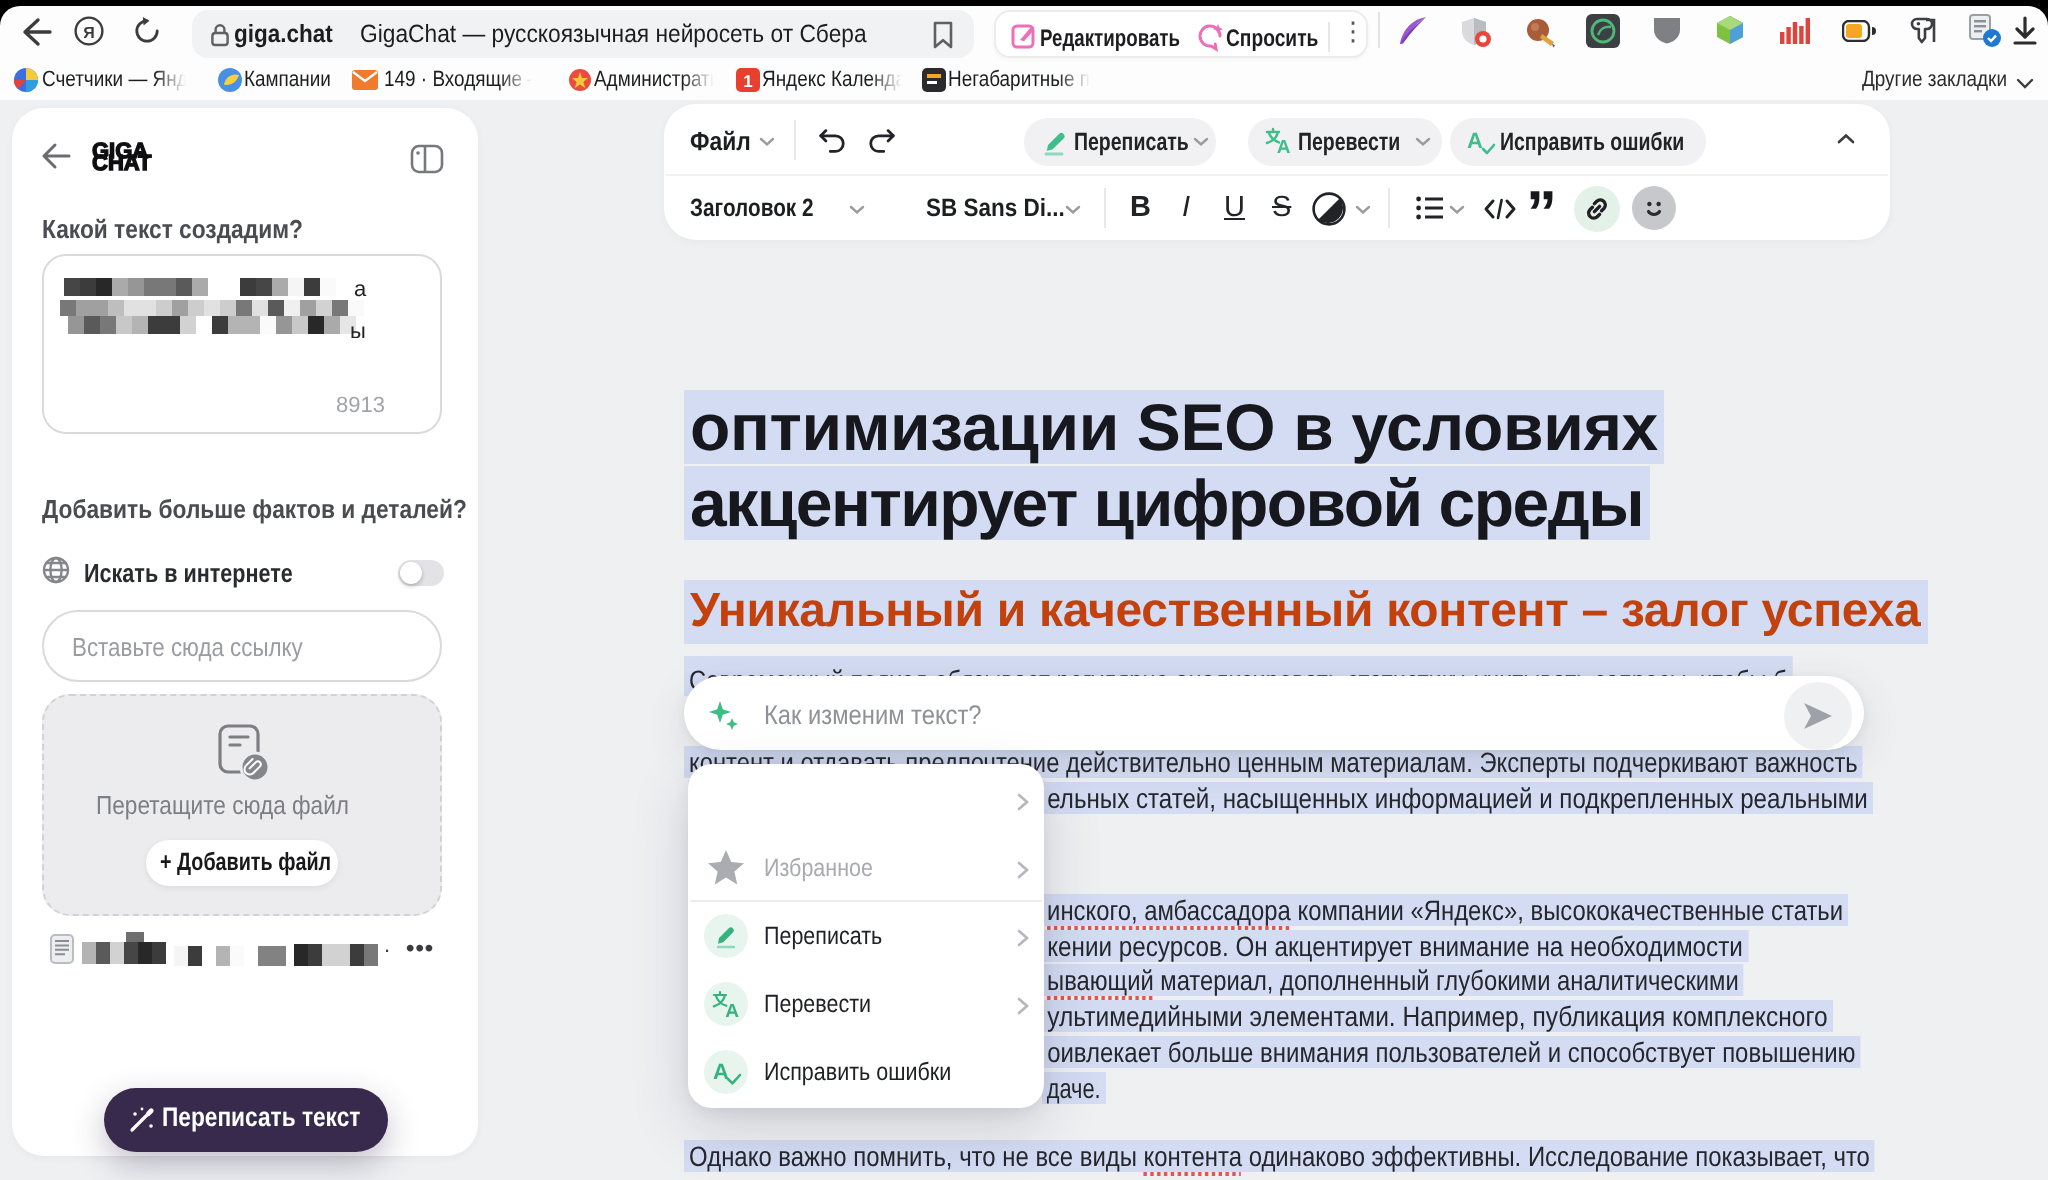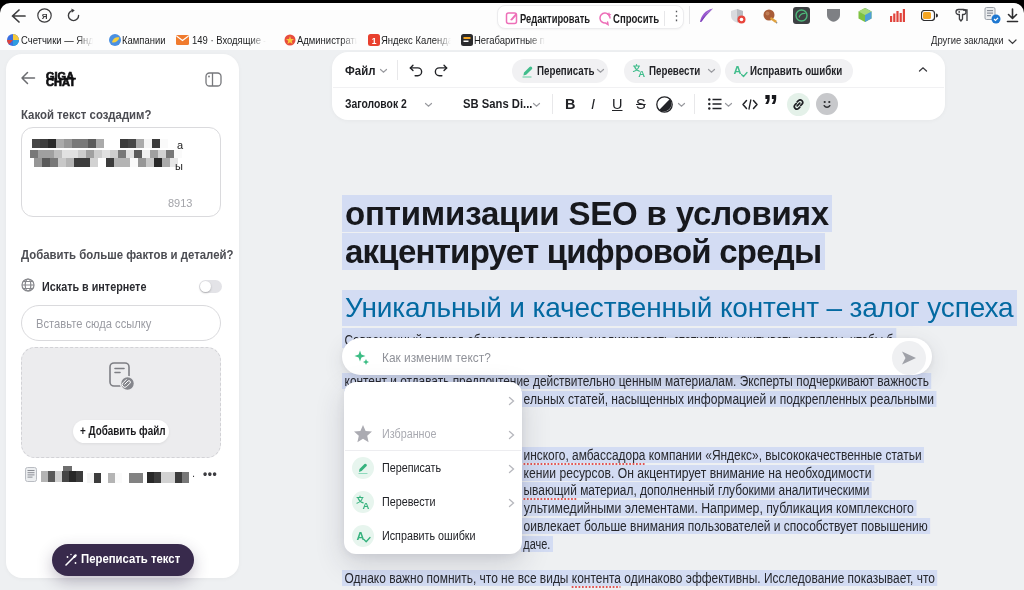--- a/index.html
+++ b/index.html
@@ -44,20 +44,31 @@
 
   <svg class="abs" style="left:37px;top:8px" width="15" height="15" viewBox="0 0 15 15">
       <circle cx="7.5" cy="7.5" r="6.7" stroke="#3c3c3e" stroke-width="1.2" fill="none"></circle>
       <text x="7.5" y="10.8" text-anchor="middle" font-size="8" font-weight="bold" fill="#3c3c3e" font-family="Liberation Sans">Я</text>
     </svg>
 
   <svg class="abs" style="left:66px;top:8px" width="15" height="15" viewBox="0 0 15 15">
       <path d="M12.6 7.5 A5.1 5.1 0 1 1 7.5 2.4" stroke="#3c3c3e" stroke-width="1.4" fill="none" stroke-linecap="round"></path>
       <path d="M5.4 0.5 L8.7 2.4 L5.8 4.7 Z" fill="#3c3c3e"></path>
     </svg>
+  <div class="addr">
+    <svg class="abs" style="left:8px;top:6px" width="12" height="13" viewBox="0 0 12 13">
+        <rect x="2.2" y="5.5" width="7.6" height="6" rx="1.4" stroke="#5f6063" stroke-width="1.2" fill="none"></rect>
+        <path d="M3.8 5.5 V3.8 A2.2 2.2 0 0 1 8.2 3.8 V5.5" stroke="#5f6063" stroke-width="1.2" fill="none"></path>
+      </svg>
+    <span class="url cx" style="transform:scaleX(0.9)">giga.chat</span>
+    <span class="title cx" style="transform:scaleX(0.91)">GigaChat — русскоязычная нейросеть от Сбера</span>
+    <svg class="abs" style="left:369px;top:5px" width="13" height="15" viewBox="0 0 13 15">
+        <path d="M2.5 1.5 h8 v12 l-4-3.4 -4 3.4 z" stroke="#5f6063" stroke-width="1.3" fill="none" stroke-linejoin="round"></path>
+      </svg>
+  </div>
   <div class="editgrp">
     <svg class="abs" style="left:7px;top:5px" width="14" height="14" viewBox="0 0 14 14">
         <rect x="1.5" y="2" width="10" height="10.5" rx="2" stroke="#ed6fb8" stroke-width="1.5" fill="none"></rect>
         <path d="M5 9 L10.5 2.5 L12 4 L7 9.6 Z" fill="#ed6fb8"></path>
       </svg>
     <span class="abs cx" style="left:22px;top:6px;font-size:12px;font-weight:bold;color:#1d1d1f;transform:scaleX(0.78)">Редактировать</span>
     <svg class="abs" style="left:100px;top:5px" width="15" height="15" viewBox="0 0 15 15">
         <path d="M12 7 A5 5 0 1 0 7.6 12 L10 13.5 L9.6 11" stroke="#ed6fb8" stroke-width="1.5" fill="none" stroke-linecap="round"></path>
         <path d="M11 1 l.7 1.8 L13.5 3.5 l-1.8.7 L11 6 l-.7-1.8 L8.5 3.5 l1.8-.7 z" fill="#ed6fb8"></path>
       </svg>
@@ -246,20 +257,21 @@
   <div class="abs" style="left:200px;top:231px;width:11px;height:11px;border-radius:6px;background:#fff;box-shadow:0 1px 2px rgba(0,0,0,.25)"></div>
   <div class="inp" style="left:21px;top:255px;width:200px;height:36px;border-radius:18px"></div>
   <span class="abs ph cx" style="left:36px;top:266px;transform:scaleX(0.86)">Вставьте сюда ссылку</span>
   <div class="abs" style="left:21px;top:297px;width:200px;height:111px;background:#ececee;border:1px dashed #d2d2d6;border-radius:14px"></div>
   <svg class="abs" style="left:109px;top:312px" width="27" height="30" viewBox="0 0 27 30">
       <rect x="1" y="1" width="19" height="23" rx="4" stroke="#7d7e84" stroke-width="1.6" fill="none"></rect>
       <path d="M6 6.5 H15 M6 10.5 H11" stroke="#7d7e84" stroke-width="1.6" stroke-linecap="round"></path>
       <circle cx="18.5" cy="21.5" r="7" fill="#85868c" stroke="#ececee" stroke-width="1.5"></circle>
       <path d="M15.8 22.2 l3.2-3.2 a1.5 1.5 0 0 1 2.1 2.1 l-3.4 3.4 a2.6 2.6 0 0 1-3.7-3.7 l3.3-3.3" stroke="#fff" stroke-width="1" fill="none" stroke-linecap="round"></path>
     </svg>
+  <div class="abs" style="left:21px;top:345px;width:200px;text-align:center;font-size:13px;color:#7d7e84"><span class="cx" style="transform:scaleX(0.87)">Перетащите сюда файл</span></div>
   <div class="abs" style="left:73px;top:370px;width:96px;height:23px;background:#fff;border-radius:12px;box-shadow:0 1px 3px rgba(0,0,0,.07)"></div>
   <span class="abs cx" style="left:80px;top:374px;font-size:12.5px;font-weight:bold;color:#19191c;transform:scaleX(0.79)">+ Добавить файл</span>
   <svg class="abs" style="left:25px;top:417px" width="12" height="15" viewBox="0 0 12 15">
       <rect x="0.5" y="0.5" width="11" height="14" rx="2" fill="#eceef0" stroke="#b9bcc2" stroke-width="1"></rect>
       <path d="M2.5 3.5 h7 M2.5 5.7 h7 M2.5 7.9 h7 M2.5 10.1 h5" stroke="#8a8d94" stroke-width="1"></path>
     </svg>
   <svg class="abs" style="left:41px;top:416px" width="150" height="17" viewBox="0 0 150 17">
       <rect x="22" y="0" width="9" height="8" fill="rgb(110,110,110)"></rect>
       <rect x="0" y="5" width="7" height="11" fill="rgb(180,180,180)"></rect>
       <rect x="7" y="5" width="7" height="11" fill="rgb(90,90,90)"></rect>
@@ -385,21 +397,21 @@
       <circle cx="9.3" cy="5" r="1.1" fill="#2a2b2e"></circle>
       <path d="M4.2 8.7 a3.3 3.3 0 0 0 5.6 0" stroke="#2a2b2e" stroke-width="1.5" fill="none" stroke-linecap="round"></path>
     </svg>
 
   <div class="abs" style="left:342px;top:106.5px;font-size:33px;font-weight:bold;color:#17181d;line-height:38.2px;white-space:nowrap">
     <br>
     <span class="hl" style="padding:0 3px;letter-spacing:-0.18px" id="h1b">оптимизации SEO в условиях</span><br>
     <span class="hl" style="padding:0 3px;letter-spacing:-0.75px" id="h1c">акцентирует цифровой среды</span>
   </div>
 
-  <div class="abs" style="left:342px;top:242px;font-size:28px;font-weight:normal;color:#0369a1;white-space:nowrap;letter-spacing:-0.15px" id="h2"><span class="hl" style="padding:2px 4px 3px 3px">Уникальный и качественный контент – залог успеха</span></div>
+  <div class="abs" style="left:342px;top:242px;font-size:24px;font-weight:bold;color:#c2410c;white-space:nowrap;letter-spacing:-0.15px" id="h2"><span class="hl" style="padding:2px 4px 3px 3px">Уникальный и качественный контент – залог успеха</span></div>
 
   <div class="bodyline cxb" style="left:342px;top:280.5px;transform:scaleX(0.845)" id="bA"><span class="hl" style="padding:4px 3px 0 3px">Современный подход обязывает регулярно анализировать статистику, учитывать запросы, чтобы б</span></div>
   <div class="bodyline cxb" style="left:342px;top:322px;transform:scaleX(0.849)" id="bB"><span class="hl" style="padding:0 3px">контент и отдавать предпочтение действительно ценным материалам. Эксперты подчеркивают важность</span></div>
   <div class="bodyline" style="left:344px;top:340px"><span class="hl" style="display:inline-block;width:178px;height:17px"></span></div>
   <div class="bodyline cxb" style="left:521px;top:340px;transform:scaleX(0.862)" id="bC"><span class="hl" style="padding:0 3px">ельных статей, насыщенных информацией и подкрепленных реальными</span></div>
   <div class="bodyline cxb" style="left:521px;top:396px;transform:scaleX(0.852)" id="p1"><span class="hl" style="padding:0 3px"><span style="text-decoration:underline dotted 1.5px #e05555;text-underline-offset:2.5px">инского, амбассадора</span> компании «Яндекс», высококачественные статьи</span></div>
   <div class="bodyline cxb" style="left:521px;top:414px;transform:scaleX(0.866)" id="p2"><span class="hl" style="padding:0 3px">кении ресурсов. Он акцентирует внимание на необходимости</span></div>
   <div class="bodyline cxb" style="left:521px;top:431px;transform:scaleX(0.849)" id="p3"><span class="hl" style="padding:0 3px"><span style="text-decoration:underline dotted 1.5px #e05555;text-underline-offset:2.5px">ывающий</span> материал, дополненный глубокими аналитическими</span></div>
   <div class="bodyline cxb" style="left:521px;top:449px;transform:scaleX(0.877)" id="p4"><span class="hl" style="padding:0 3px">ультимедийными элементами. Например, публикация комплексного</span></div>
   <div class="bodyline cxb" style="left:521px;top:467px;transform:scaleX(0.856)" id="p5"><span class="hl" style="padding:0 3px">оивлекает больше внимания пользователей и способствует повышению</span></div>

